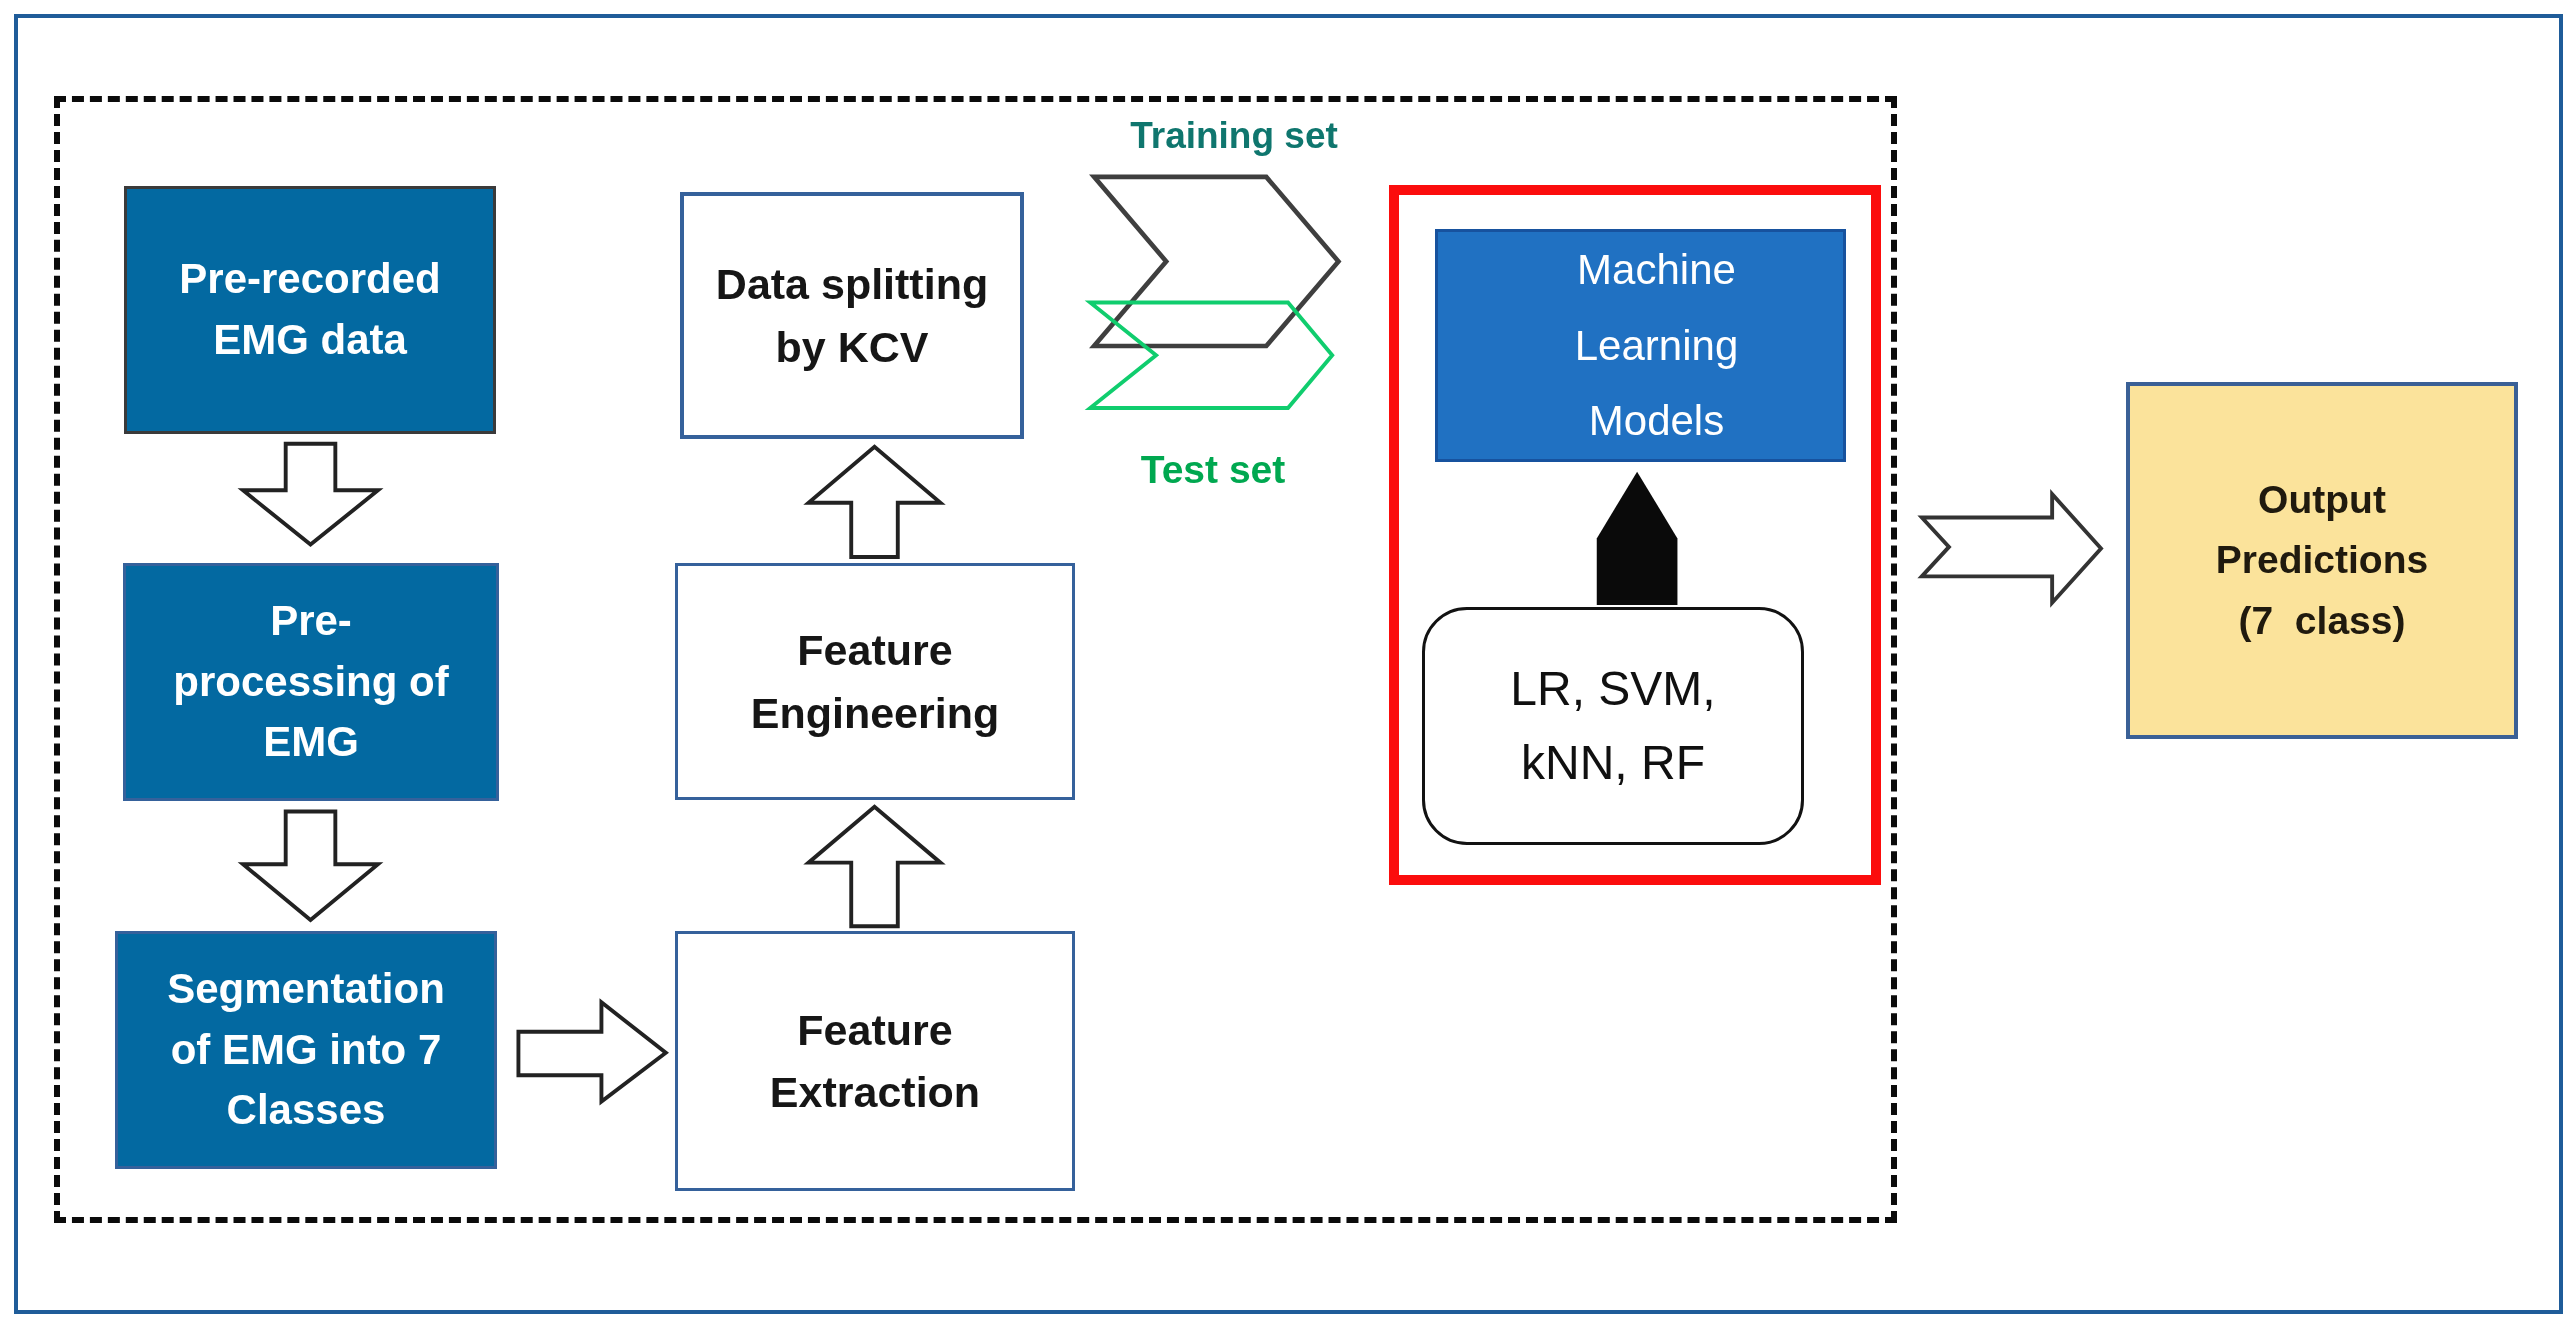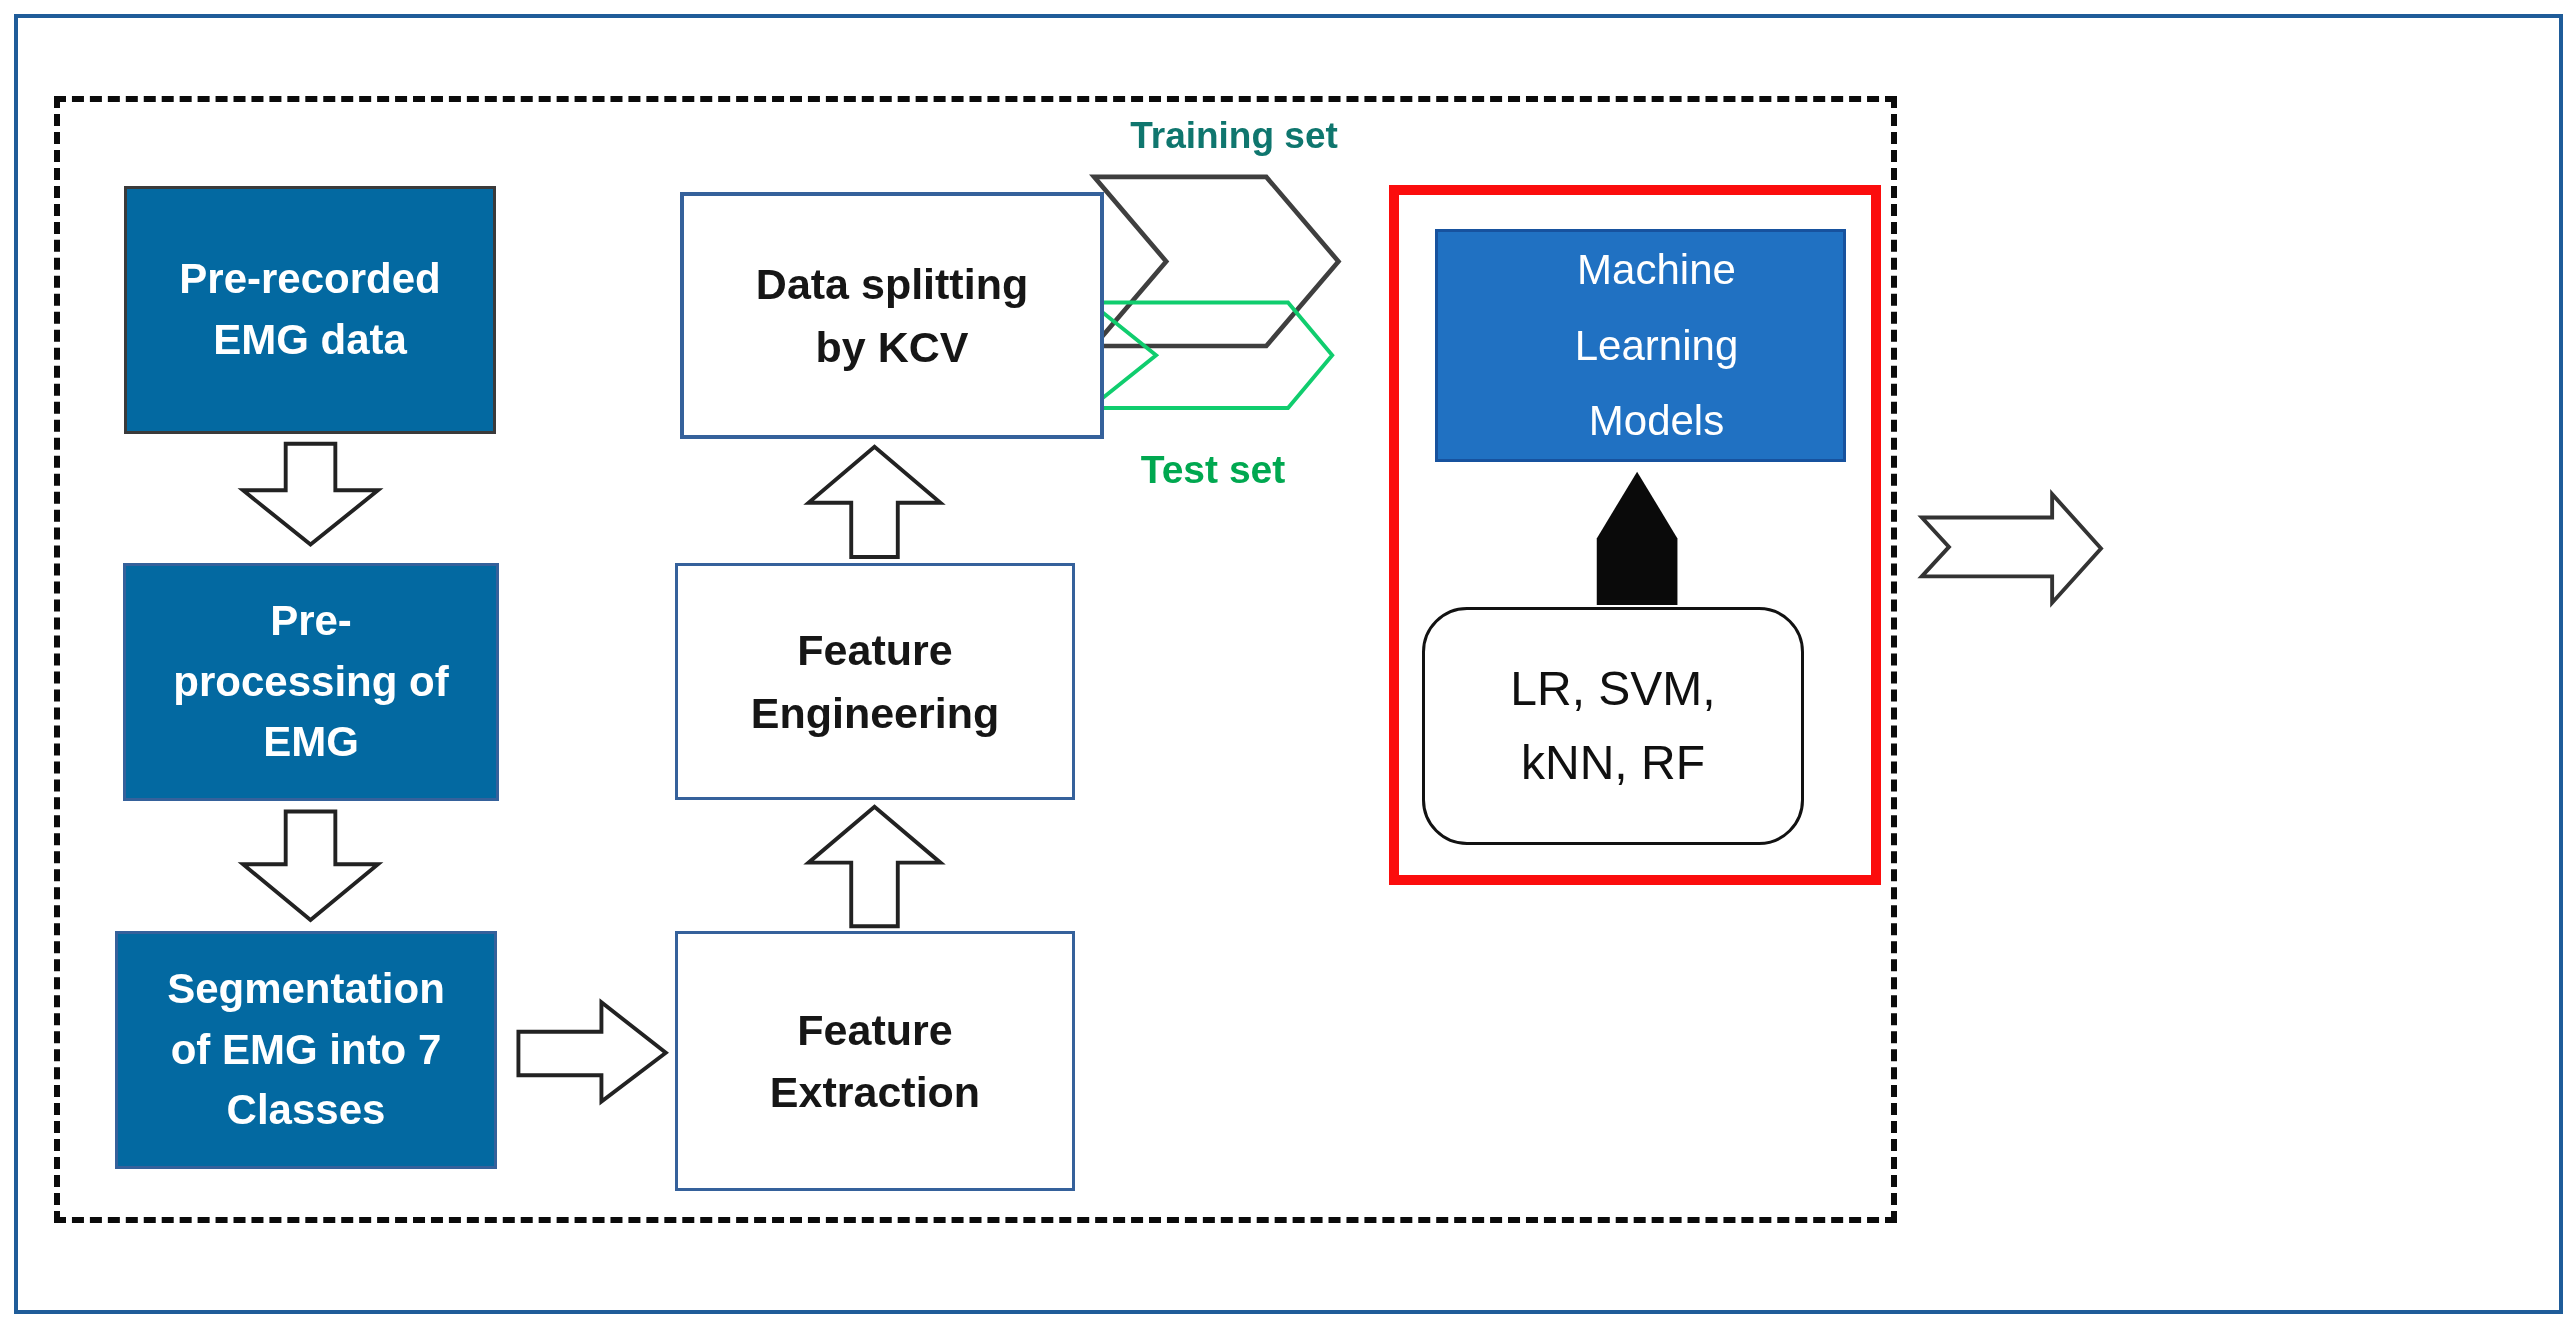--- a/index.html
+++ b/index.html
@@ -72,29 +72,32 @@
   <div class="node black-node" style="left:115px;top:931px;width:382px;height:238px;">Segmentation
 of EMG into 7
 Classes</div>
 
   <div class="node white-node" style="left:675px;top:931px;width:400px;height:260px;">Feature
 Extraction</div>
 
   <div class="node white-node" style="left:675px;top:563px;width:400px;height:237px;">Feature
 Engineering</div>
 
-  <div class="node white-node" style="left:680px;top:192px;width:424px;height:247px;border-width:4.7px;">Data splitting
+  <div class="node white-node" style="left:680px;top:192px;width:344px;height:247px;border-width:4.7px;">Data splitting
 by KCV</div>
 
   <div class="node blue-node" style="left:1435px;top:229px;width:411px;height:233px;">Machine
 Learning
 Models</div>
 
   <div class="node round-node" style="left:1422px;top:607px;width:382px;height:238px;">LR, SVM,
 kNN, RF</div>
 
+  <div class="node yellow-node" style="left:2126px;top:382px;width:392px;height:357px;">Output
+Predictions
+(7  class)</div>
 
   <div class="flow-label training-label">Training set</div>
 
   <div class="flow-label test-label">Test set</div>
 
 </div>
 
 
 </body></html>

